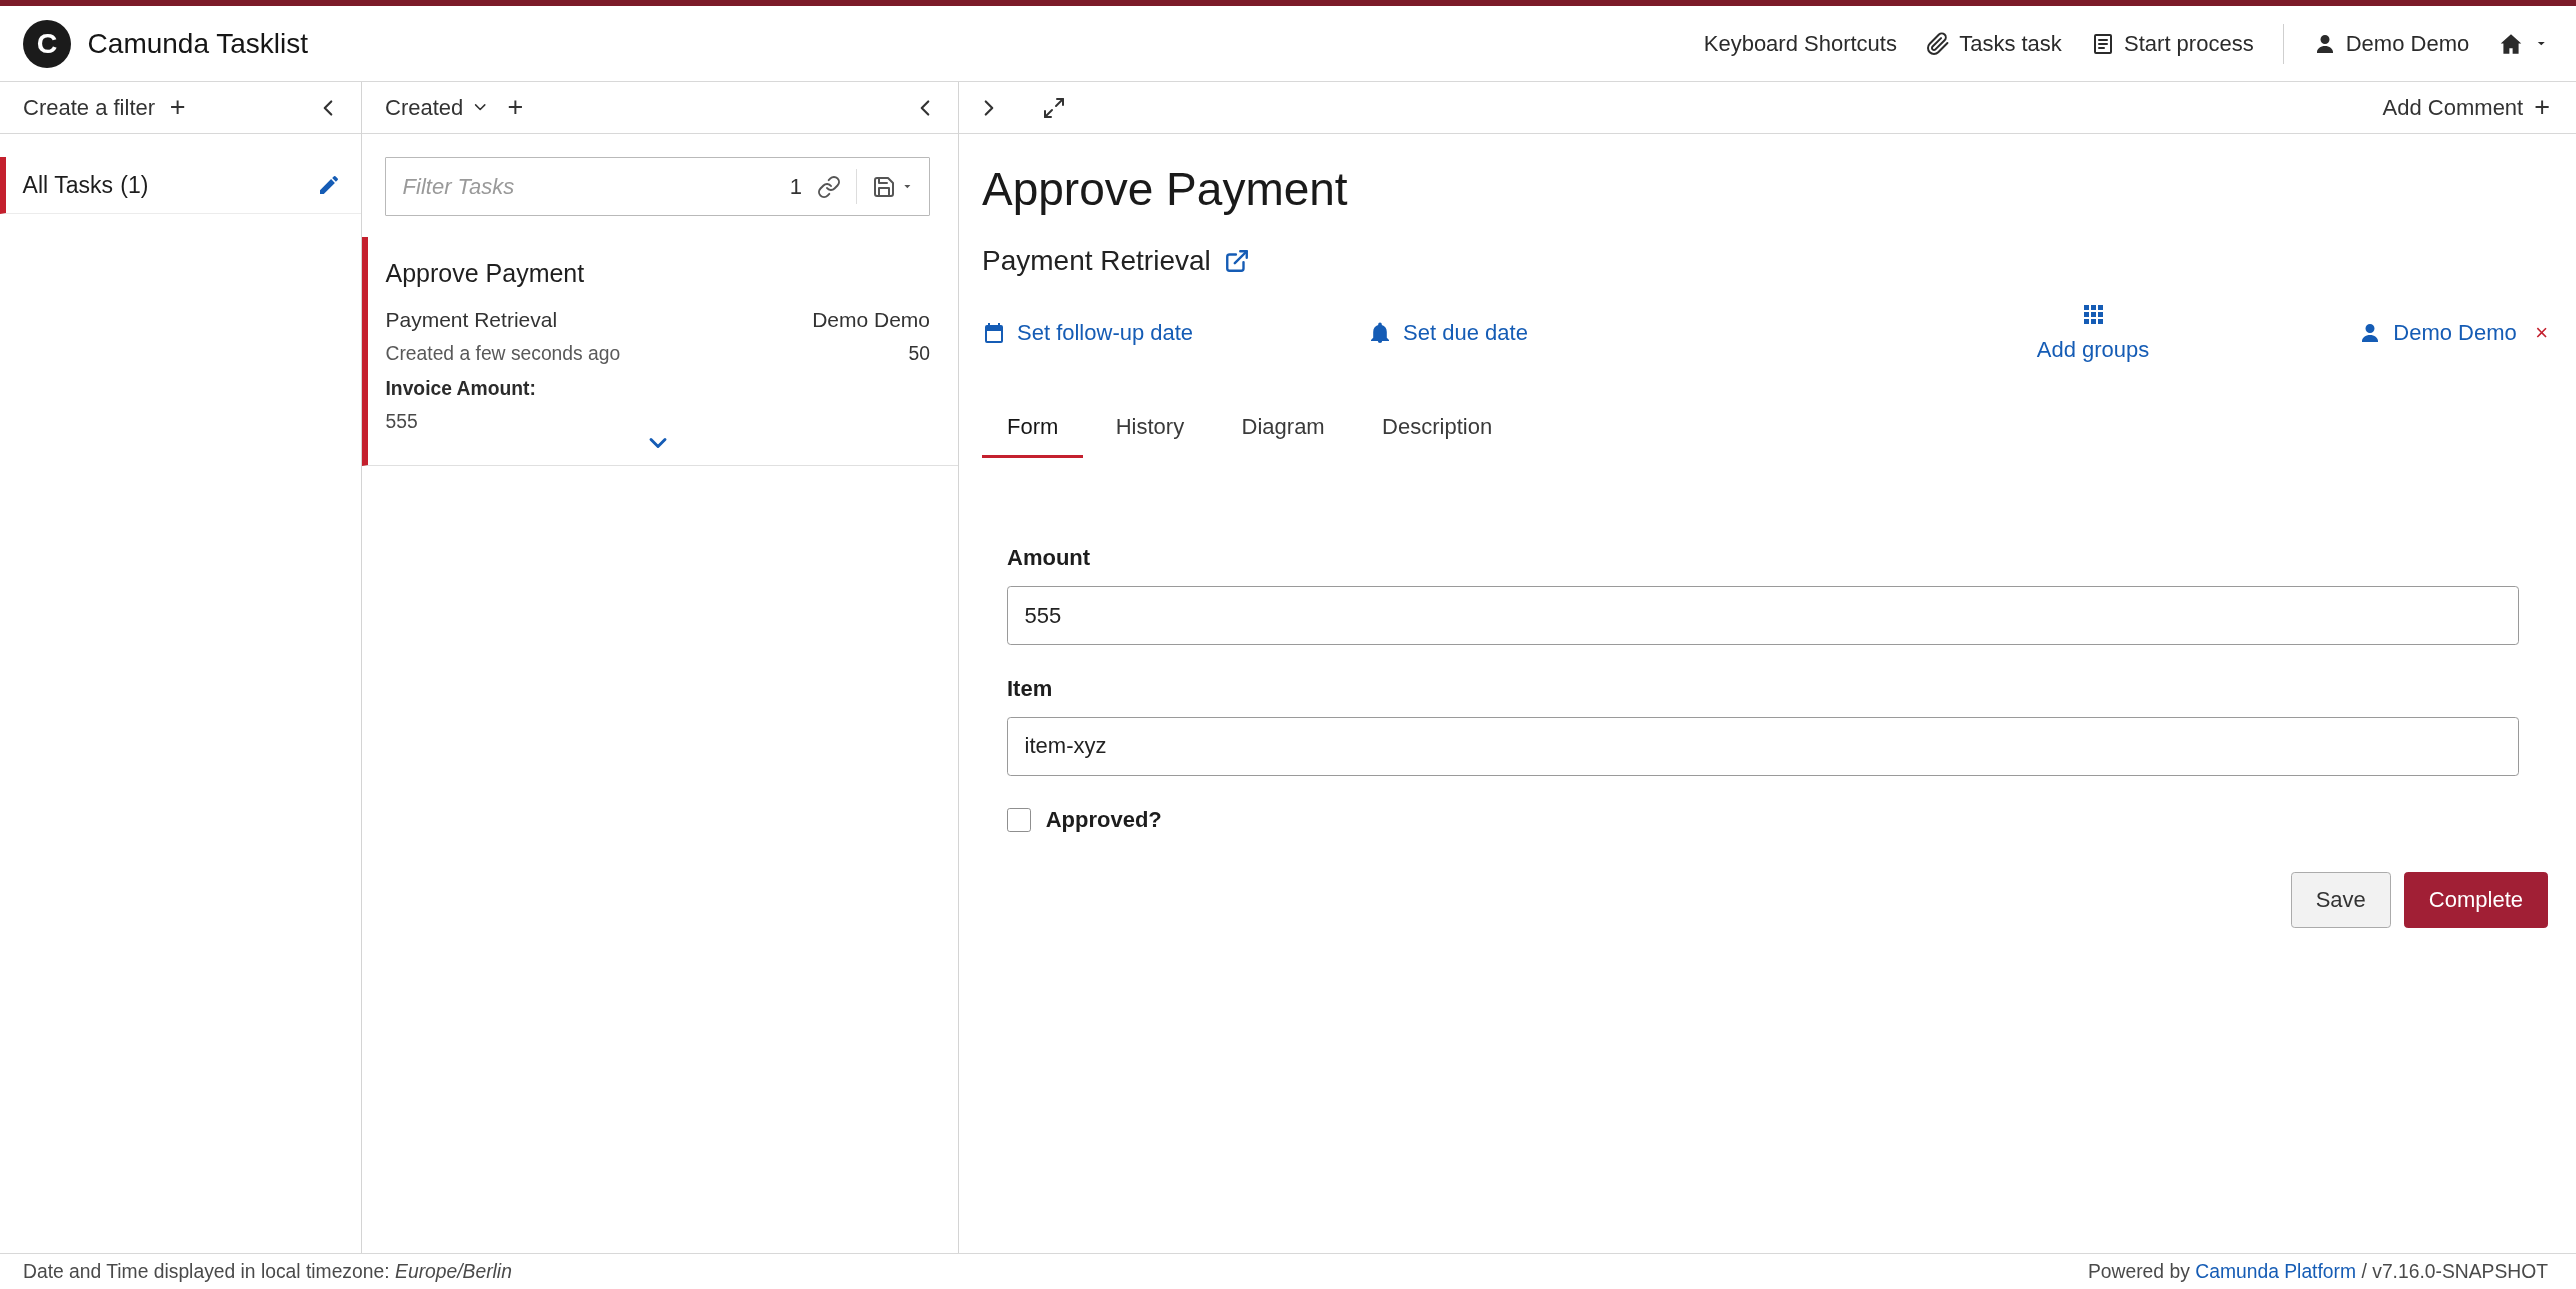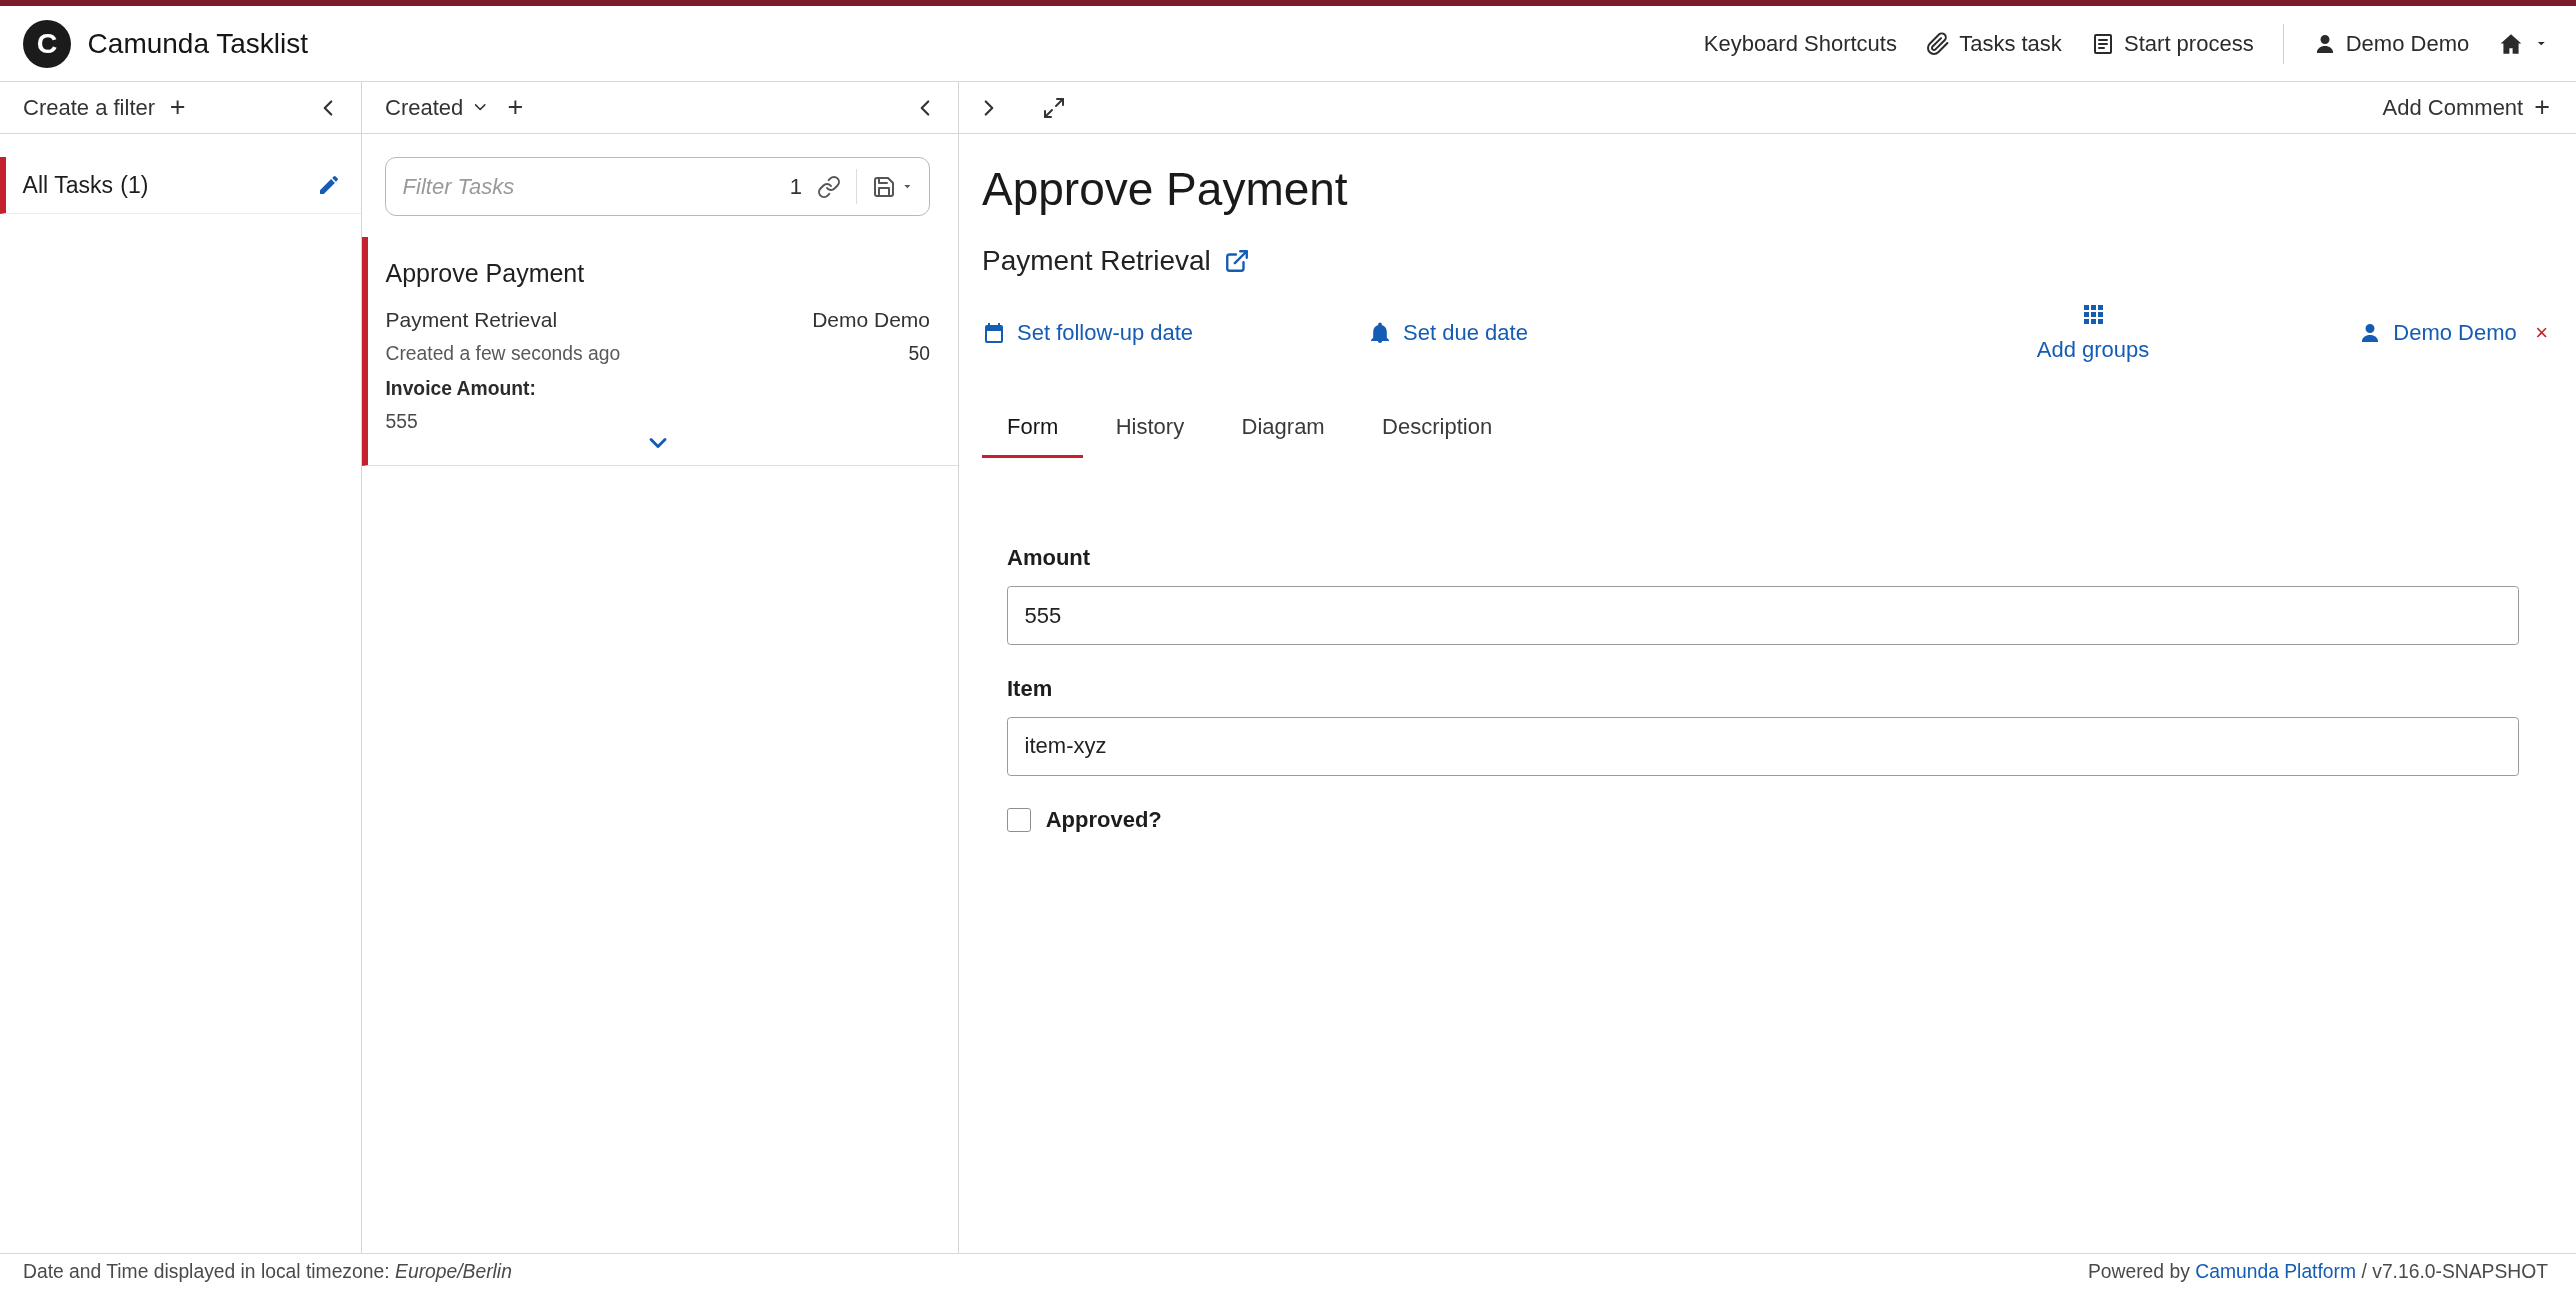--- a/index.html
+++ b/index.html
@@ -44,21 +44,21 @@
   }
   .filter-count { margin-left:7.4px; }
   .edit-pencil { margin-left:auto; color:var(--link-blue,#155cb5); display:flex; cursor:pointer; }
 
   
   .tasks-panel { width:597px; border-right:0.9px solid #d4d4d4; display:flex; flex-direction:column; }
   .sort-group { display:flex; align-items:center; gap:7.4px; cursor:pointer; }
   .sort-plus { margin-left:18.4px; }
   .search-wrap { padding:23px 28px 21px 23px; }
   .search-box {
-    height:59px; border:0.9px solid #b9b9b9; border-radius:11px;
+    height:59px; border:0.9px solid #b9b9b9; border-radius:1px;
     display:flex; align-items:center; padding:0 14.7px 0 16.6px; gap:15px; background:#fff;
   }
   .search-input { flex:1; min-width:0; border:none; outline:none; font-size:22px; color:#333; font-family:inherit; background:transparent; }
   .search-input::placeholder { font-style:italic; color:#9a9a9a; }
   .search-count { font-size:22px; color:#333; }
   .search-sep { width:0.9px; height:35px; background:#ddd; }
   .icon-gray { color:#555; display:flex; align-items:center; cursor:pointer; }
   .save-group { display:flex; align-items:center; gap:3.7px; cursor:pointer; color:#555; }
 
   .task-card {
@@ -329,20 +329,24 @@
         <div class="field">
           <div class="field-label">Item</div>
           <input class="text-input" type="text" value="item-xyz" style="">
         </div>
         <div class="checkbox-row">
           <input class="checkbox" type="checkbox" style="">
           <span class="checkbox-label">Approved?</span>
         </div>
       </div>
 
+      <div class="buttons-row">
+        <button class="btn btn-save">Save</button>
+        <button class="btn btn-complete">Complete</button>
+      </div>
     </div>
   </main>
 </div>
 
 <footer class="footer">
   <div>
     <span>Date and Time displayed in local timezone:</span><span class="tz">Europe/Berlin</span>
   </div>
   <div>
     <span>Powered by</span><a class="link">Camunda Platform</a><span class="version">/ v7.16.0-SNAPSHOT</span>

